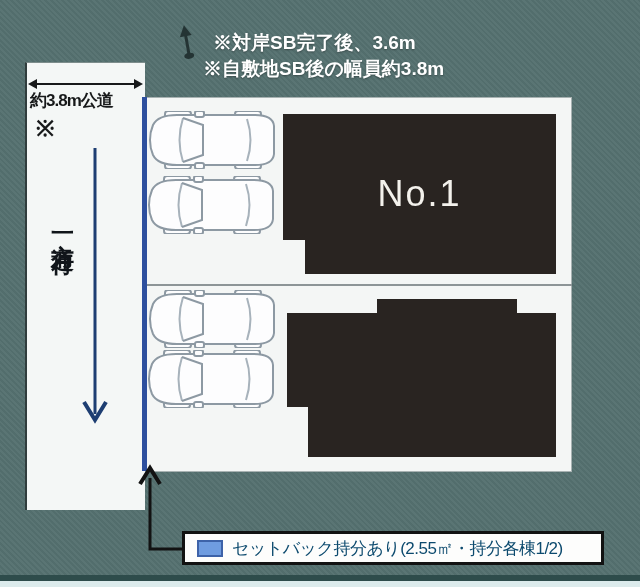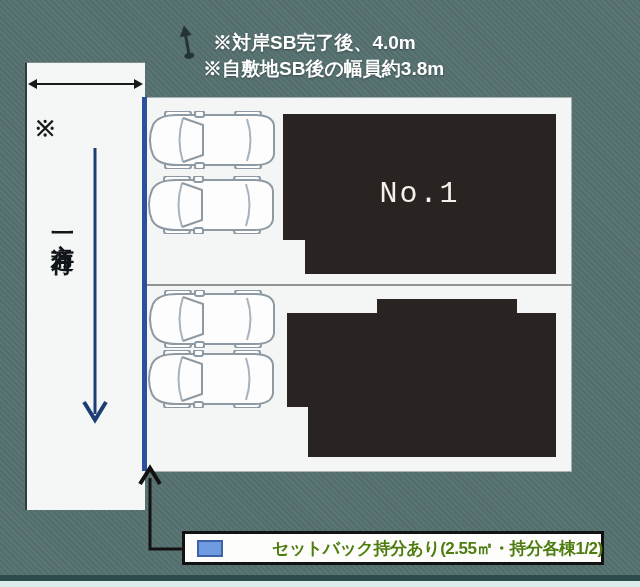--- a/index.html
+++ b/index.html
@@ -36,69 +36,70 @@
   .divider{ left:145px; top:284px; width:427px; height:2px; background:#8d9597; }
   .setback-line{ left:142px; top:97px; width:5px; height:374px; background:#2d4f9e; }
   
   .building{ background:#292421; }
   .b1{
     left:283px; top:114px; width:273px; height:160px;
     clip-path:polygon(0 0, 100% 0, 100% 100%, 22px 100%, 22px 126px, 0 126px);
     display:flex; align-items:center; justify-content:center;
   }
   .b1-label{
-    font-family:Liberation Mono, monospace;
-    font-size:30px; color:#f3f1ec; letter-spacing:2px;
+    font-family:Liberation Sans, sans-serif;
+    font-size:36px; color:#f3f1ec; letter-spacing:2px;
   }
   .b2{
     left:287px; top:299px; width:269px; height:158px;
     clip-path:polygon(0 14px, 90px 14px, 90px 0, 230px 0, 230px 14px, 100% 14px, 100% 100%, 21px 100%, 21px 108px, 0 108px);
   }
   
   .note{ color:#ffffff; font-weight:bold; font-size:19px; white-space:nowrap;
          text-shadow:0 1px 2px rgba(0,0,0,0.35); letter-spacing:0px;}
   .note1{ left:213px; top:30px; }
   .note2{ left:203px; top:56px; }
   
   .legend-box{
     left:182px; top:531px; width:422px; height:34px;
     background:#fdfdfc; border:3px solid #121212; box-sizing:border-box;
     display:flex; align-items:center; gap:9px; padding-left:12px;
   }
   .legend-swatch{ width:26px; height:17px; background:#6f9ce0; border:2px solid #3d62a8; box-sizing:border-box; flex:0 0 auto;}
-  .legend-text{ font-size:17px; font-weight:bold; color:#4d7c0f; white-space:nowrap; letter-spacing:-0.5px;margin-left:40px;}
+  .legend-text{ font-size:17px; font-weight:normal; color:#0c4a6e; white-space:nowrap; letter-spacing:-0.5px;}
   
   .band-dark{ left:0; top:575px; width:640px; height:6px; background:#2e4c4b; }
   .band-light{ left:0; top:581px; width:640px; height:6px; background:#dcebec; }
   .car{ width:132px; height:58px; }
 </style>
 </head>
 <body>
 
 <div class="canvas">
 
   <svg class="abs" style="left:173px; top:24px;" width="28" height="38" viewBox="0 0 28 38">
     <g transform="rotate(-10 14 19)" stroke="#243434" fill="#243434">
       <line x1="14" y1="8" x2="14" y2="30" stroke-width="3"></line>
       <polygon points="14,1 8,12 20,12" stroke="none"></polygon>
       <ellipse cx="14" cy="32" rx="5" ry="3" stroke="none"></ellipse>
     </g>
   </svg>
 
-  <div class="abs note note1">※対岸SB完了後、4.0m</div>
+  <div class="abs note note1">※対岸SB完了後、3.6m</div>
   <div class="abs note note2">※自敷地SB後の幅員約3.8m</div>
 
   <div class="abs road"></div>
 
   <svg class="abs" style="left:28px; top:77px;" width="115" height="14" viewBox="0 0 115 14">
     <line x1="6" y1="7" x2="109" y2="7" stroke="#17191a" stroke-width="2"></line>
     <polygon points="0,7 9,2 9,12" fill="#17191a"></polygon>
     <polygon points="115,7 106,2 106,12" fill="#17191a"></polygon>
   </svg>
 
+  <div class="abs road-label">約3.8m公道</div>
   <div class="abs road-asterisk">※</div>
   <div class="abs one-way-label">一方通行</div>
 
   <svg class="abs" style="left:82px; top:148px;" width="26" height="280" viewBox="0 0 26 280">
     <line x1="13" y1="0" x2="13" y2="266" stroke="#1d3e72" stroke-width="3"></line>
     <polyline points="2,254 13,272 24,254" fill="none" stroke="#1d3e72" stroke-width="4"></polyline>
   </svg>
 
   <div class="abs plot"></div>
   <div class="abs divider"></div>

